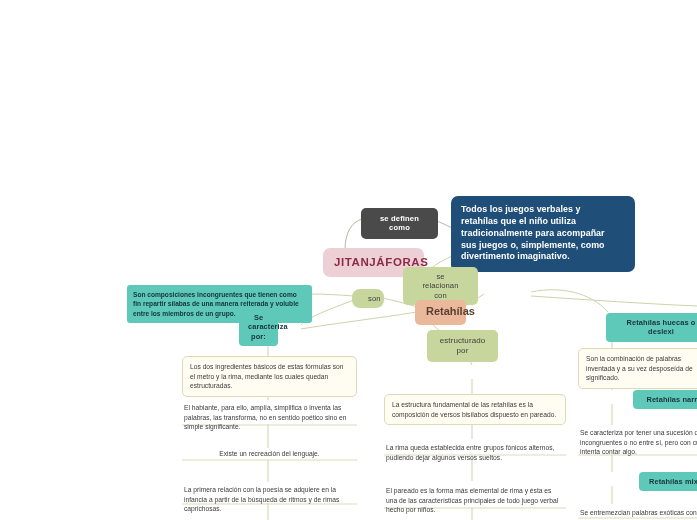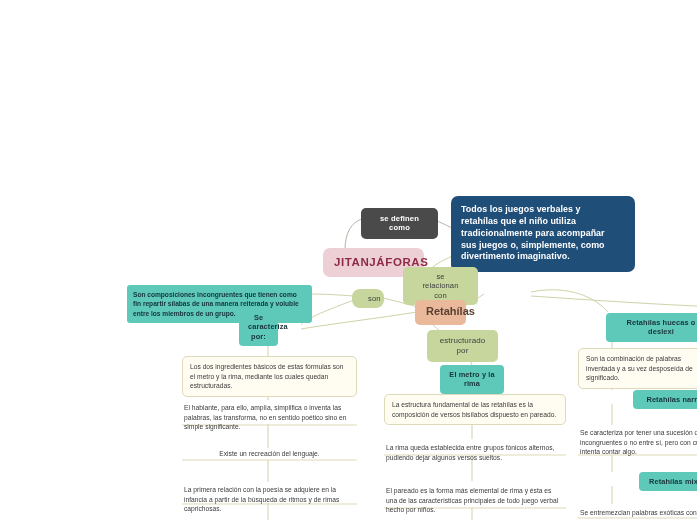--- a/index.html
+++ b/index.html
@@ -221,21 +221,20 @@
   <div class="node n-teal" style="left:239px; top:308px; width:39px;">Se caracteriza por:</div>
 
   <div class="node n-cream" style="left:182px; top:356px; width:175px;">Los dos ingredientes básicos de estas fórmulas son el metro y la rima, mediante los cuales quedan estructuradas.</div>
 
   <div class="node n-plain" style="left:182px; top:400px; width:175px;">El hablante, para ello, amplía, simplifica o inventa las palabras, las transforma, no en sentido poético  sino en simple significante.</div>
 
   <div class="node n-plain" style="left:182px; top:446px; width:175px; text-align:center;">Existe un recreación del lenguaje.</div>
 
   <div class="node n-plain" style="left:182px; top:482px; width:175px;">La primera relación con la poesía se adquiere en la infancia a partir de la búsqueda de ritmos y de rimas caprichosas.</div>
 
-  <div class="node n-teal" style="left:440px; top:365px; width:64px;">El metro y la rima</div>
 
   <div class="node n-cream" style="left:384px; top:394px; width:182px;">La estructura fundamental de las retahílas es la composición de versos bisílabos dispuesto en pareado.</div>
 
   <div class="node n-plain" style="left:384px; top:440px; width:182px;">La rima queda establecida entre grupos fónicos alternos, pudiendo dejar algunos versos sueltos.</div>
 
   <div class="node n-plain" style="left:384px; top:483px; width:182px;">El pareado es la forma más elemental de rima y ésta es una de las características principales de todo juego verbal hecho por niños.</div>
 
   <div class="node n-teal" style="left:606px; top:313px; width:110px; text-align:center;">Retahílas huecas o deslexi</div>
 
   <div class="node n-cream" style="left:578px; top:348px; width:140px;">Son la combinación de palabras inventada y a su vez desposeída de significado.</div>

